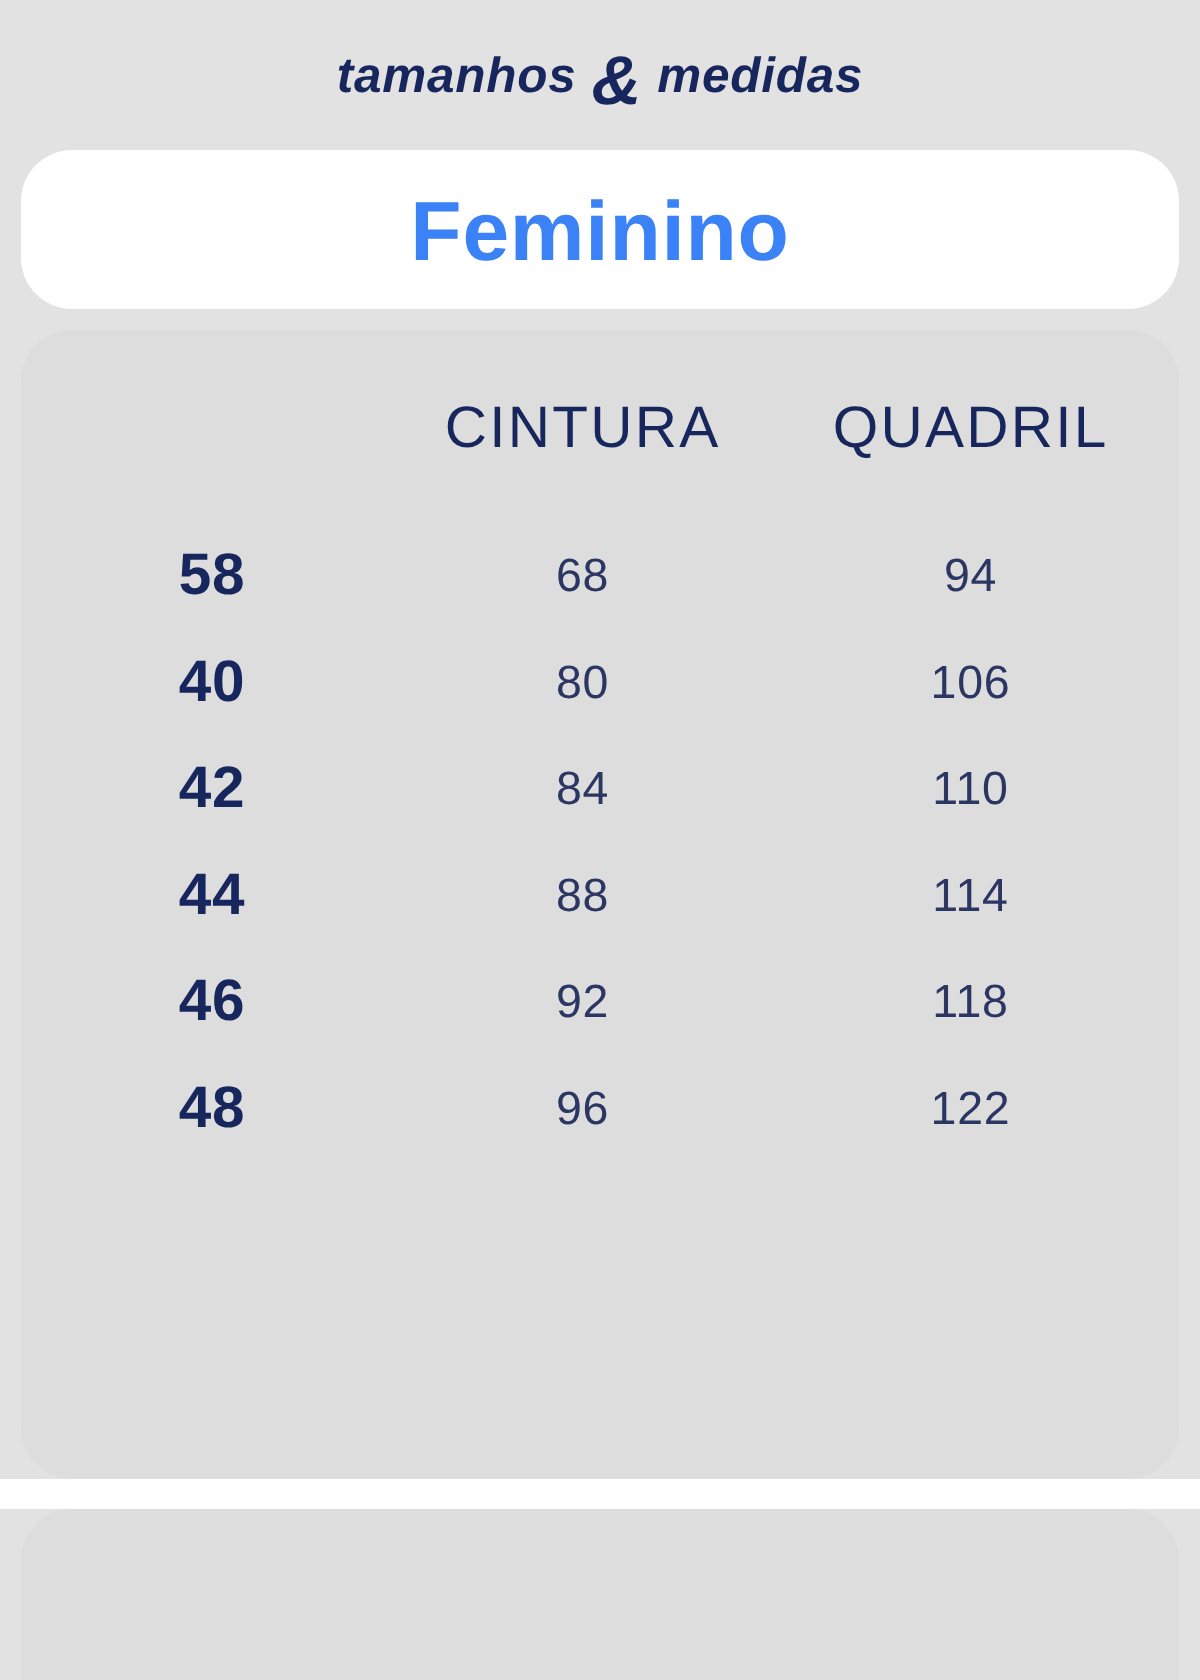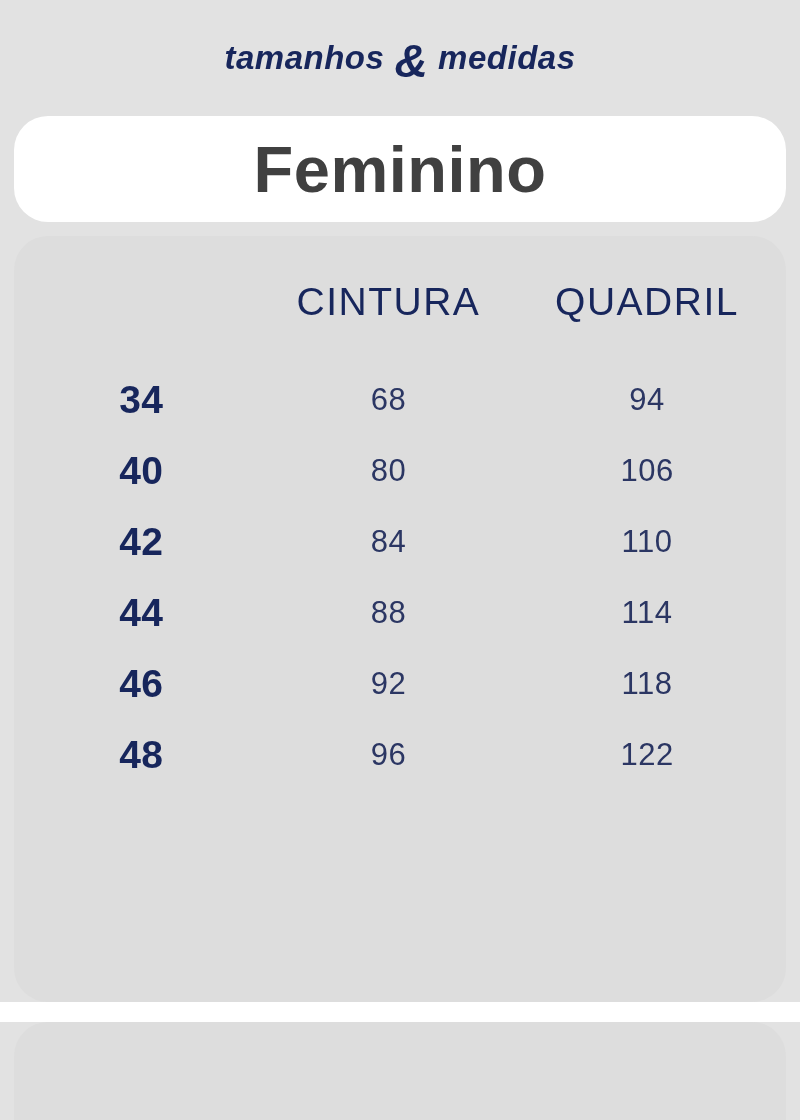--- a/index.html
+++ b/index.html
@@ -22,21 +22,21 @@
     background: #e2e2e2;
     box-sizing: border-box;
     padding: 0 14px;
     display: flex;
     flex-direction: column;
     align-items: stretch;
   }
 
   
   .header {
-    height: 116px;
+    height: 100px;
     display: flex;
     justify-content: center;
   }
   .header-title {
     font-style: italic;
     font-weight: bold;
     font-size: 33px;
     letter-spacing: 0.5px;
     color: #17265c;
     display: flex;
@@ -58,24 +58,24 @@
     background: #ffffff;
     border-radius: 34px;
     height: 106px;
     display: flex;
     align-items: center;
     justify-content: center;
     margin: 0 0 14px 0;
   }
   .title-card h1 {
     margin: 0;
-    font-size: 65px;
-    font-weight: bold;
-    letter-spacing: 0.5px;
-    color: #404040;
+    font-size: 56px;
+    font-weight: bold;
+    letter-spacing: 0.5px;
+    color: #3b82f6;
   }
 
   
   .table-card {
     background: #dddddd;
     border-radius: 34px;
     flex: 0 0 auto;
     height: 766px;
     padding: 22px 0 0 0;
     box-sizing: border-box;
@@ -159,21 +159,21 @@
       </colgroup>
       <thead>
         <tr>
           <th class="blank"></th>
           <th>CINTURA</th>
           <th>QUADRIL</th>
         </tr>
       </thead>
       <tbody>
         <tr>
-          <td class="size-cell">34</td>
+          <td class="size-cell">58</td>
           <td class="measure-cell">68</td>
           <td class="measure-cell">94</td>
         </tr>
         <tr>
           <td class="size-cell">40</td>
           <td class="measure-cell">80</td>
           <td class="measure-cell">106</td>
         </tr>
         <tr>
           <td class="size-cell">42</td>

